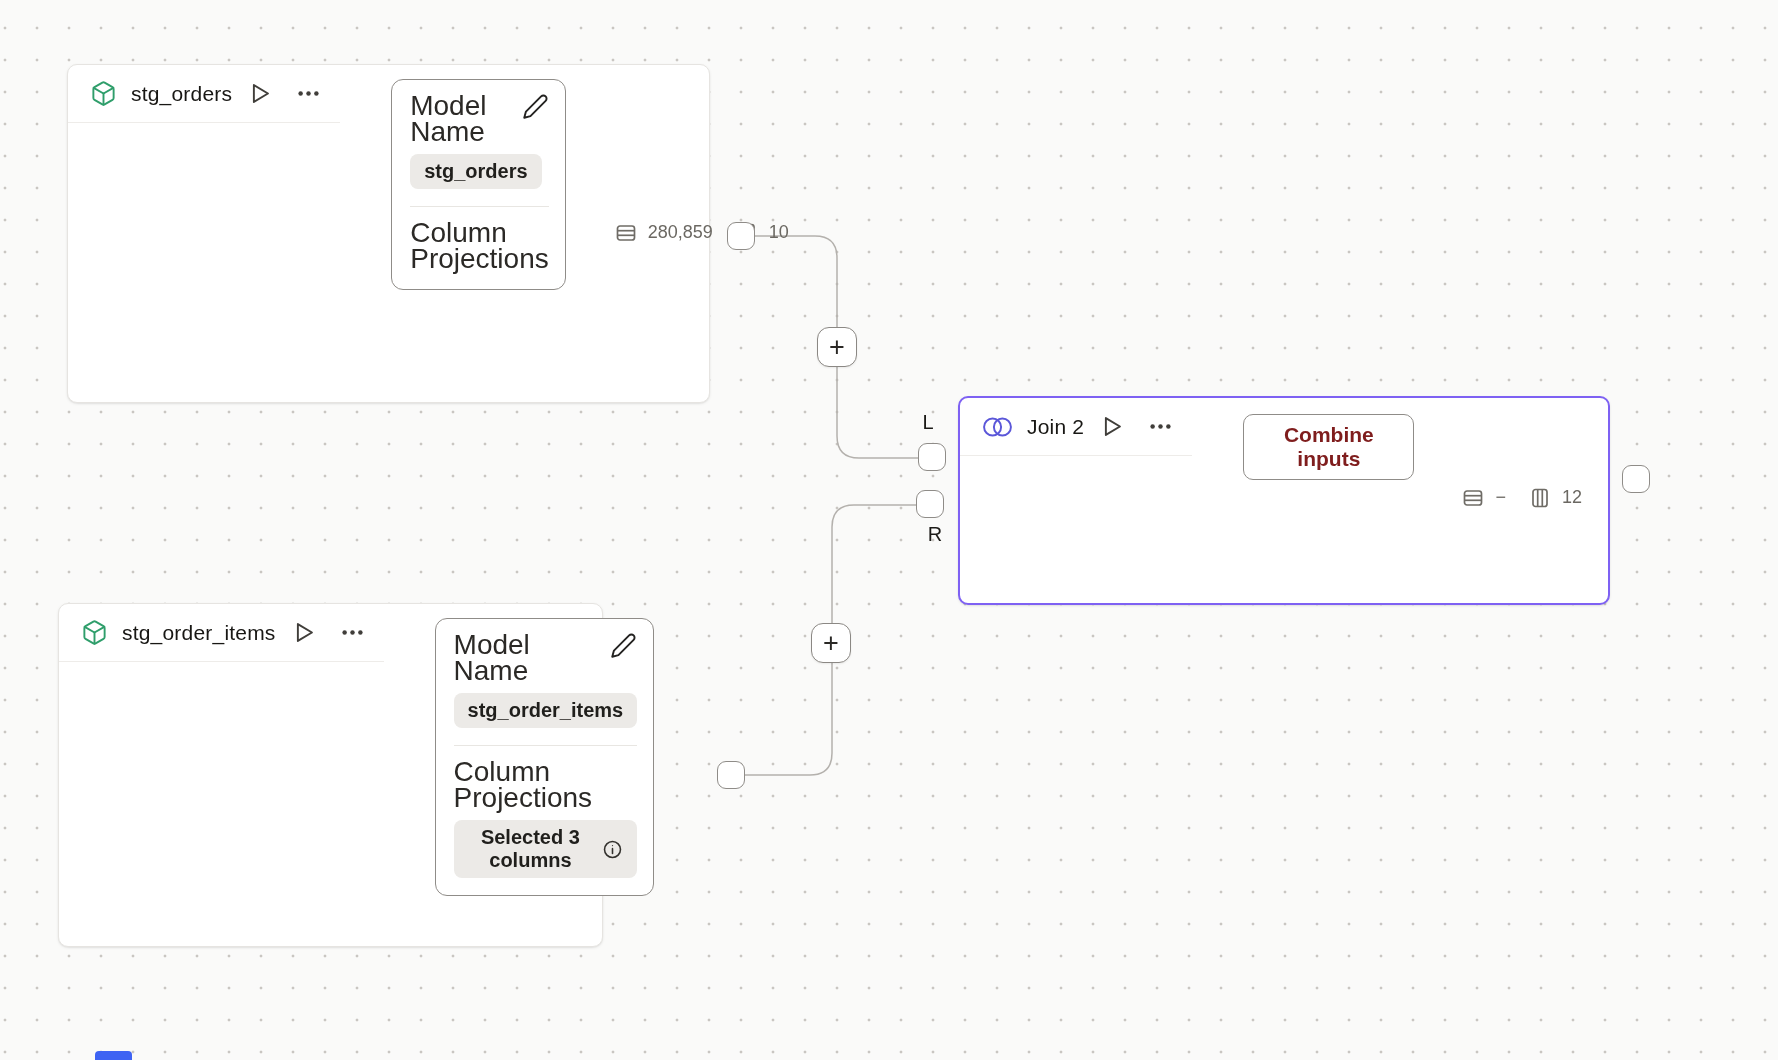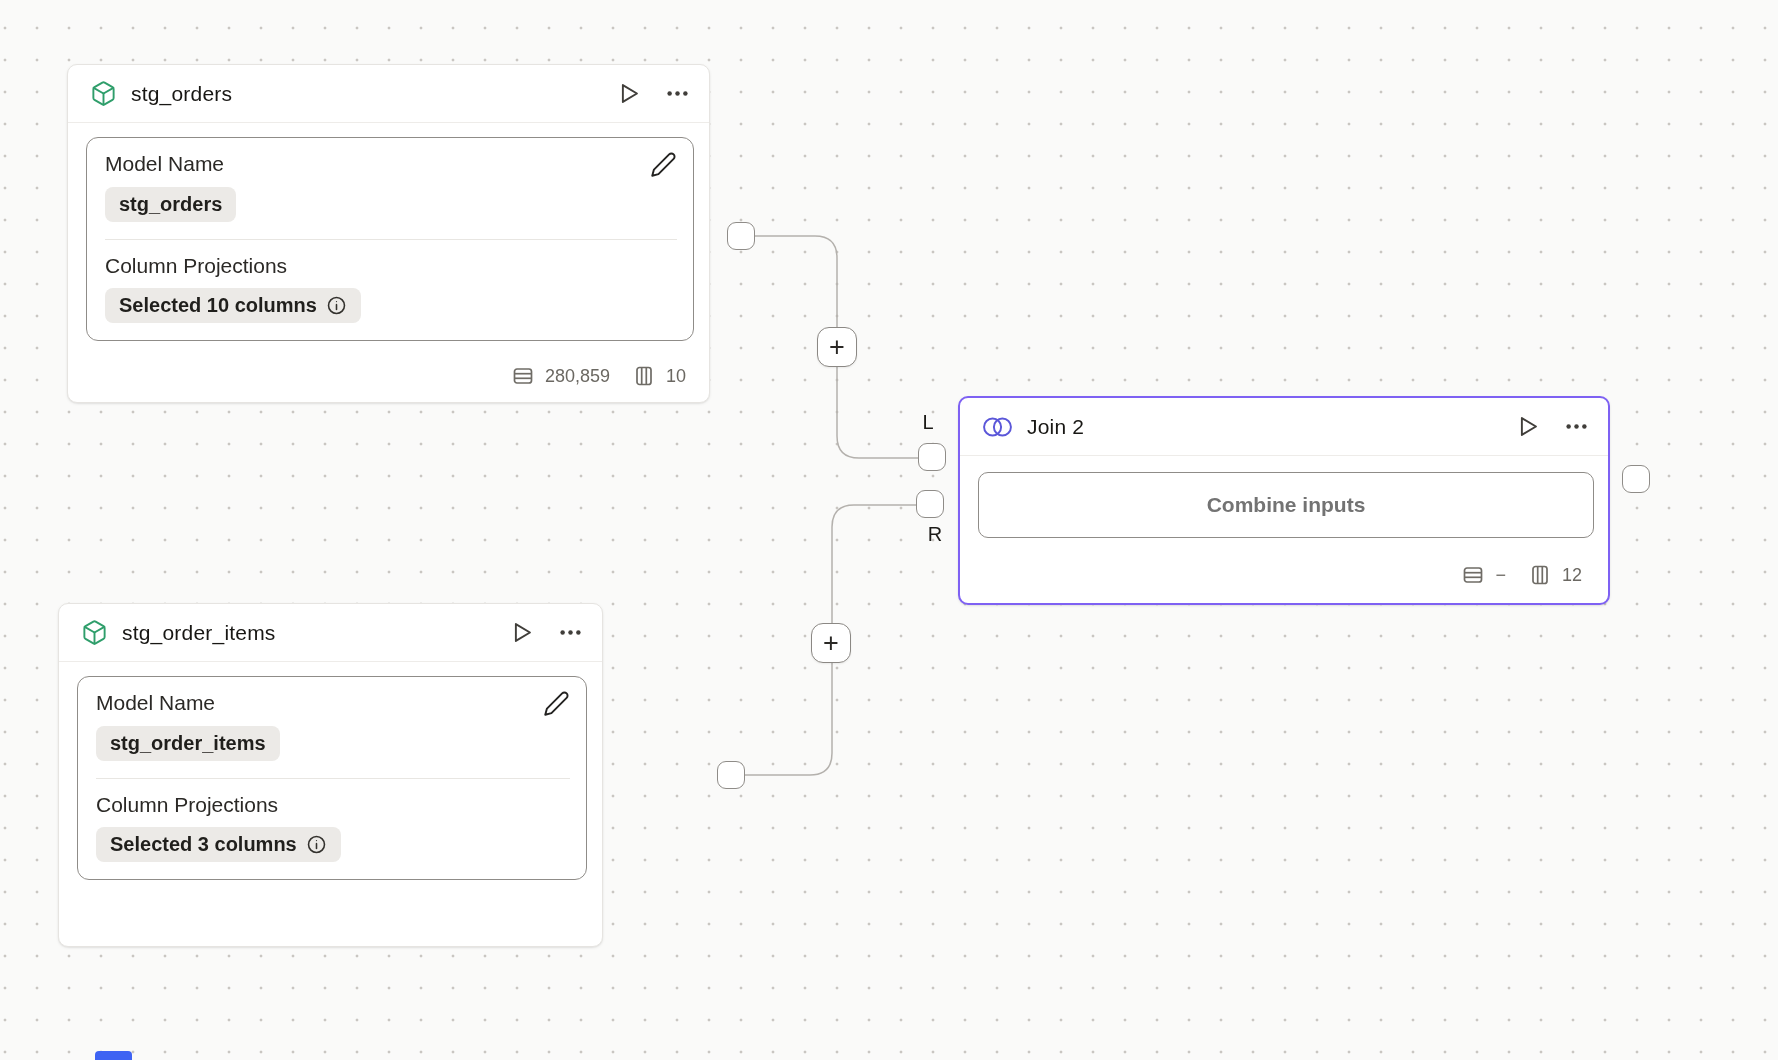--- a/index.html
+++ b/index.html
@@ -11,26 +11,27 @@
     background-size:32px 32px;
     background-position:-11px 12px;
     font-family:"Liberation Sans",sans-serif;
     color:#1b1a17;
   }
   .edges{position:absolute;left:0;top:0;width:1778px;height:1060px;pointer-events:none;}
   .edge{fill:none;stroke:#b4b1ad;stroke-width:1.5px;}
 
   .node{
     position:absolute;
-    display:flex;flex-direction:column;
+    display:flex;flex-direction:row;
     background:#ffffff;
     border:1px solid #e6e4e1;
     border-radius:10px;
     box-shadow:0 1px 3px rgba(28,25,22,.08),0 1px 1px rgba(28,25,22,.04);
     box-sizing:border-box;
+    gap:33px;
   }
   .node.selected{border:2px solid #7e61f3;}
 
   .node-header{
     display:flex;align-items:center;gap:14px;
     height:57px;flex:none;
     padding:0 18px 0 22px;
     border-bottom:1px solid #eeece9;
   }
   .node-title{
@@ -46,21 +47,21 @@
   .stat-icon{color:#6f6c66;}
 
   .node-body{flex:1;padding:14px 15px 0 18px;}
   .inner-card{
     border:1.5px solid #8f8c88;
     border-radius:12px;
     background:#fff;
     padding:13px 16px 17px 18px;
   }
   .field-row{display:flex;justify-content:space-between;align-items:flex-start;}
-  .field-label{font-size:21px;line-height:26px;color:#2b2926;}
+  .field-label{font-size:28px;line-height:26px;color:#2b2926;}
   .chip{
     display:inline-flex;align-items:center;gap:9px;
     background:#eceae7;border-radius:8px;
     padding:6px 14px;margin-top:9px;
     font-size:20px;font-weight:700;color:#201f1c;
     border:none;cursor:pointer;font-family:inherit;
   }
   .card-divider{height:1px;background:#e8e6e2;margin:17px 0 13px;}
 
   .node-footer{
@@ -68,21 +69,21 @@
     gap:10px;padding:12px 23px 14px 0;
     font-size:18px;color:#6b6862;
   }
   .stat-group{display:inline-flex;align-items:center;gap:10px;}
   .stat-group + .stat-group{margin-left:12px;}
 
   .join-body{flex:1;padding:16px 14px 0 18px;}
   .combine-btn{
     width:100%;height:66px;
     background:#fff;border:1.5px solid #8f8c88;border-radius:10px;
-    font-family:inherit;font-size:21px;font-weight:600;color:#737373;
+    font-family:inherit;font-size:21px;font-weight:600;color:#7f1d1d;
     display:flex;align-items:center;justify-content:center;
     cursor:pointer;box-sizing:border-box;
   }
   .join-node .node-footer{padding:10px 26px 16px 0;}
 
   .port{
     position:absolute;width:28px;height:28px;box-sizing:border-box;
     background:#fff;border:1.8px solid #8f8c88;border-radius:9px;
     cursor:crosshair;
   }
@@ -152,30 +153,20 @@
                 <path d="M17 3a2.828 2.828 0 1 1 4 4L7.5 20.5 2 22l1.5-5.5L17 3z"></path>
               </svg>
             </span>
           </button>
         </div>
         <button class="chip">
           <span>stg_orders</span>
         </button>
         <div class="card-divider"></div>
         <div class="field-label">Column Projections</div>
-        <button class="chip">
-          <span>Selected 10 columns</span>
-          <span class="icon">
-            <svg width="21" height="21" viewBox="0 0 20 20" fill="none" stroke="#33312d" stroke-width="1.5" stroke-linecap="round">
-              <circle cx="10" cy="10" r="7.6"></circle>
-              <line x1="10" y1="9.2" x2="10" y2="13.8"></line>
-              <circle cx="10" cy="6.2" r="0.6" fill="#33312d" stroke="none"></circle>
-            </svg>
-          </span>
-        </button>
       </div>
     </div>
     <footer class="node-footer">
       <span class="stat-group">
         <span class="icon stat-icon">
           <svg width="24" height="24" viewBox="0 0 24 24" fill="none" stroke="currentColor" stroke-width="1.7">
             <rect x="3.5" y="5" width="17" height="14" rx="2.5"></rect>
             <line x1="3.5" y1="9.7" x2="20.5" y2="9.7"></line>
             <line x1="3.5" y1="14.3" x2="20.5" y2="14.3"></line>
           </svg>

